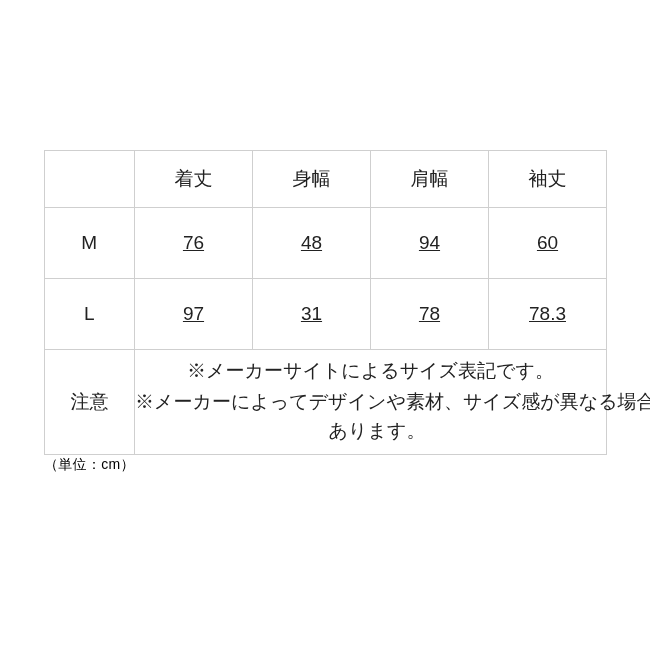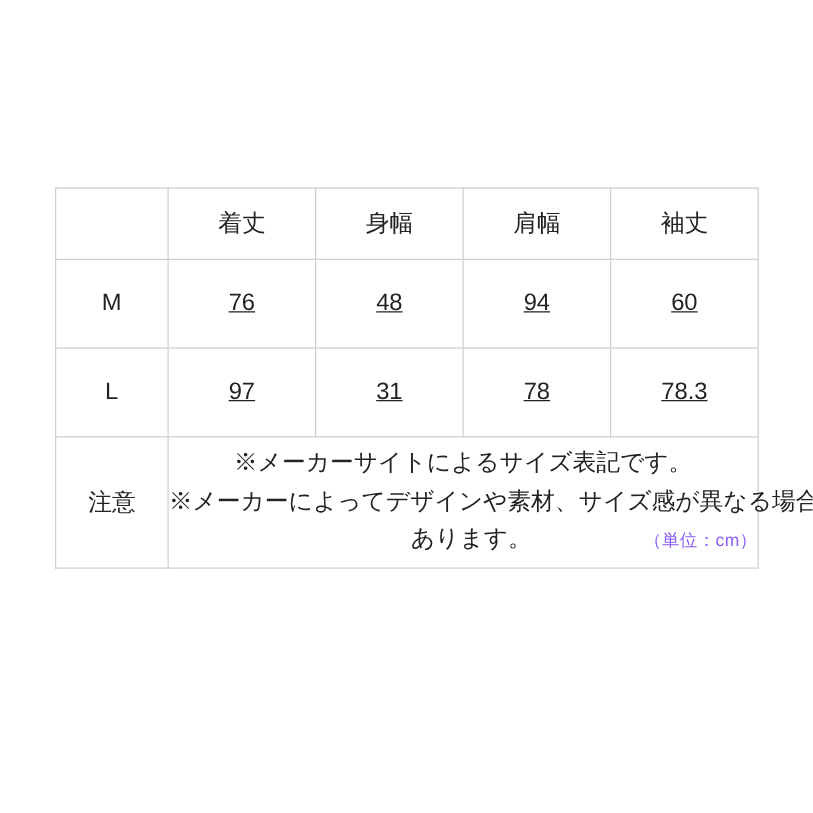--- a/index.html
+++ b/index.html
@@ -84,25 +84,24 @@
     display: block;
     white-space: nowrap;
   }
   td.note-body .line.indent {
     padding-left: 13px;
     font-family: Liberation Mono, monospace;
   }
   .unit {
     position: absolute;
     left: 44px;
-    top: 424px;
+    top: 456px;
     width: 562px;
-    text-align: right;
     font-size: 14px;
-    color: #8b5cf6;
+    color: #000000;
     letter-spacing: 0.3px;
   }
 </style>
 </head>
 <body>
 
 <div class="page">
 
   <div class="table-wrap">
     <table class="size-table">

